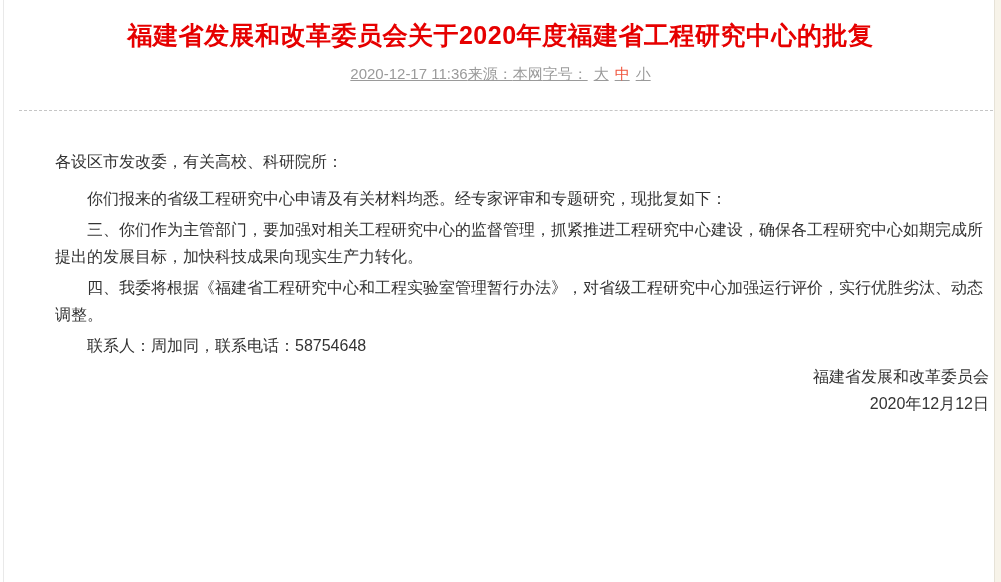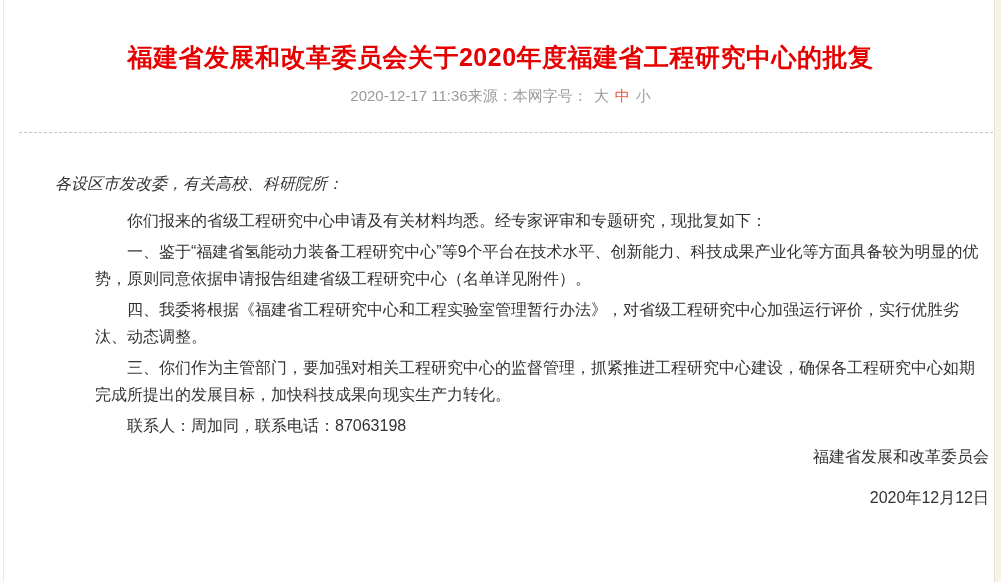--- a/index.html
+++ b/index.html
@@ -12,52 +12,52 @@
     position: relative; width: 1001px; height: 582px; background: #ffffff; overflow: hidden;
   }
   .left-rule {
     position: absolute; left: 3px; top: 0; bottom: 0; width: 1px;
     background: #e9e9e9;
   }
   .right-stripe {
     position: absolute; right: 0; top: 0; bottom: 0; width: 7px;
     background: #f7f3e9; border-left: 1px solid #e6e2d7;
   }
-  .header { padding-top: 40px; }
+  .header { padding-top: 18px; }
   .title {
     text-align: center;
     font-size: 25px; line-height: 34px; font-weight: bold;
     color: #e60000;
     letter-spacing: 0.5px;
   }
   .meta {
     margin-top: 12px; height: 20px; line-height: 20px;
     display: flex; justify-content: center; align-items: flex-end;
-    font-size: 15px; color: #9a9a9a;
+    font-size: 15px; color: #9a9a9a; text-decoration: underline;
   }
   .meta-group { display: flex; align-items: center; }
   .meta-group + .meta-group { }
   .fontsize-btn {
     color: #9a9a9a; text-decoration: none; cursor: pointer; margin-left: 6px;
   }
   .fontsize-btn.active { color: #f0543c; }
   .divider {
     border: none; border-top: 1px dashed #c6c6c6;
     margin: 26px 8px 0 19px; height: 0;
   }
   .article {
     margin-top: 37px;
     padding: 0 12px 0 55px;
     font-size: 16px; color: #333333; line-height: 27px;
   }
   .article p { margin-bottom: 4px; }
-  .salutation { text-indent: 0; margin-bottom: 10px !important; font-style: italic; }
-  .para { text-indent: 2em; margin-left: 40px; }
+  .salutation { text-indent: 0; margin-bottom: 10px !important; }
+  .para { text-indent: 2em; }
   .signature { text-align: right; margin-top: 2px; }
-  .signature p { margin-bottom: 14px; }
+  .signature p { margin-bottom: 0; }
 </style>
 </head>
 <body>
 
 <div class="page">
   <div class="left-rule"></div>
 
   <div class="header">
     <h1 class="title">福建省发展和改革委员会关于2020年度福建省工程研究中心的批复</h1>
     <div class="meta">
@@ -73,24 +73,23 @@
         <a class="fontsize-btn">小</a>
       </span>
     </div>
   </div>
 
   <hr class="divider">
 
   <div class="article">
     <p class="salutation">各设区市发改委，有关高校、科研院所：</p>
     <p class="para">你们报来的省级工程研究中心申请及有关材料均悉。经专家评审和专题研究，现批复如下：</p>
-    <p class="para">一、鉴于“福建省氢能动力装备工程研究中心”等9个平台在技术水平、创新能力、科技成果产业化等方面具备较为明显的优势，原则同意依据申请报告组建省级工程研究中心（名单详见附件）。</p>
+    <p class="para">三、你们作为主管部门，要加强对相关工程研究中心的监督管理，抓紧推进工程研究中心建设，确保各工程研究中心如期完成所提出的发展目标，加快科技成果向现实生产力转化。</p>
     <p class="para">四、我委将根据《福建省工程研究中心和工程实验室管理暂行办法》，对省级工程研究中心加强运行评价，实行优胜劣汰、动态调整。</p>
-    <p class="para">三、你们作为主管部门，要加强对相关工程研究中心的监督管理，抓紧推进工程研究中心建设，确保各工程研究中心如期完成所提出的发展目标，加快科技成果向现实生产力转化。</p>
-    <p class="para">联系人：周加同，联系电话：87063198</p>
+    <p class="para">联系人：周加同，联系电话：58754648</p>
 
     <div class="signature">
       <p>福建省发展和改革委员会</p>
       <p>2020年12月12日</p>
 
     </div>
   </div>
 
   <div class="right-stripe"></div>
 </div>

